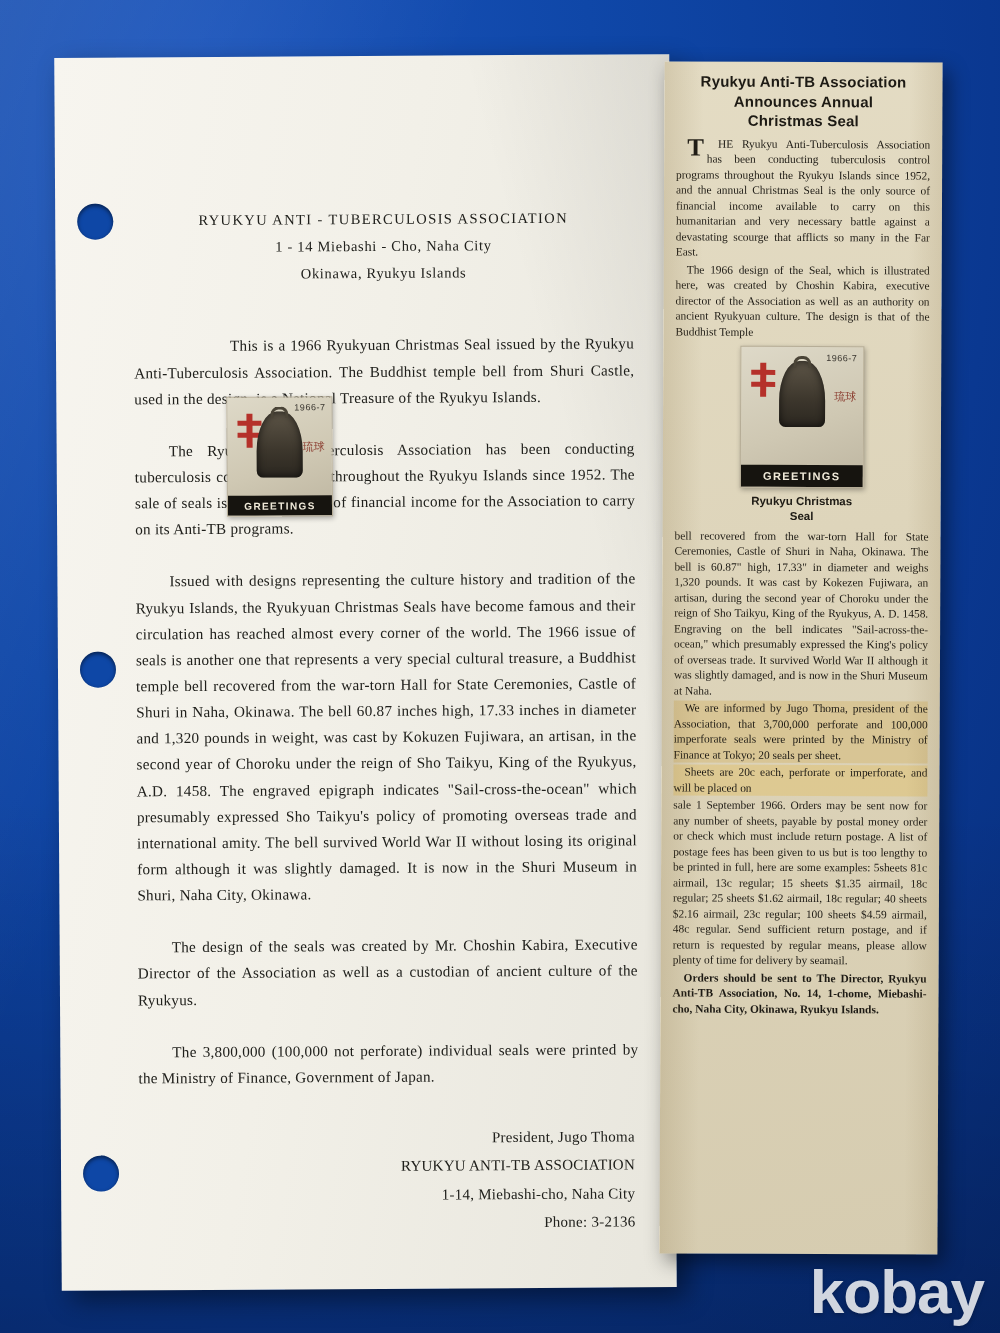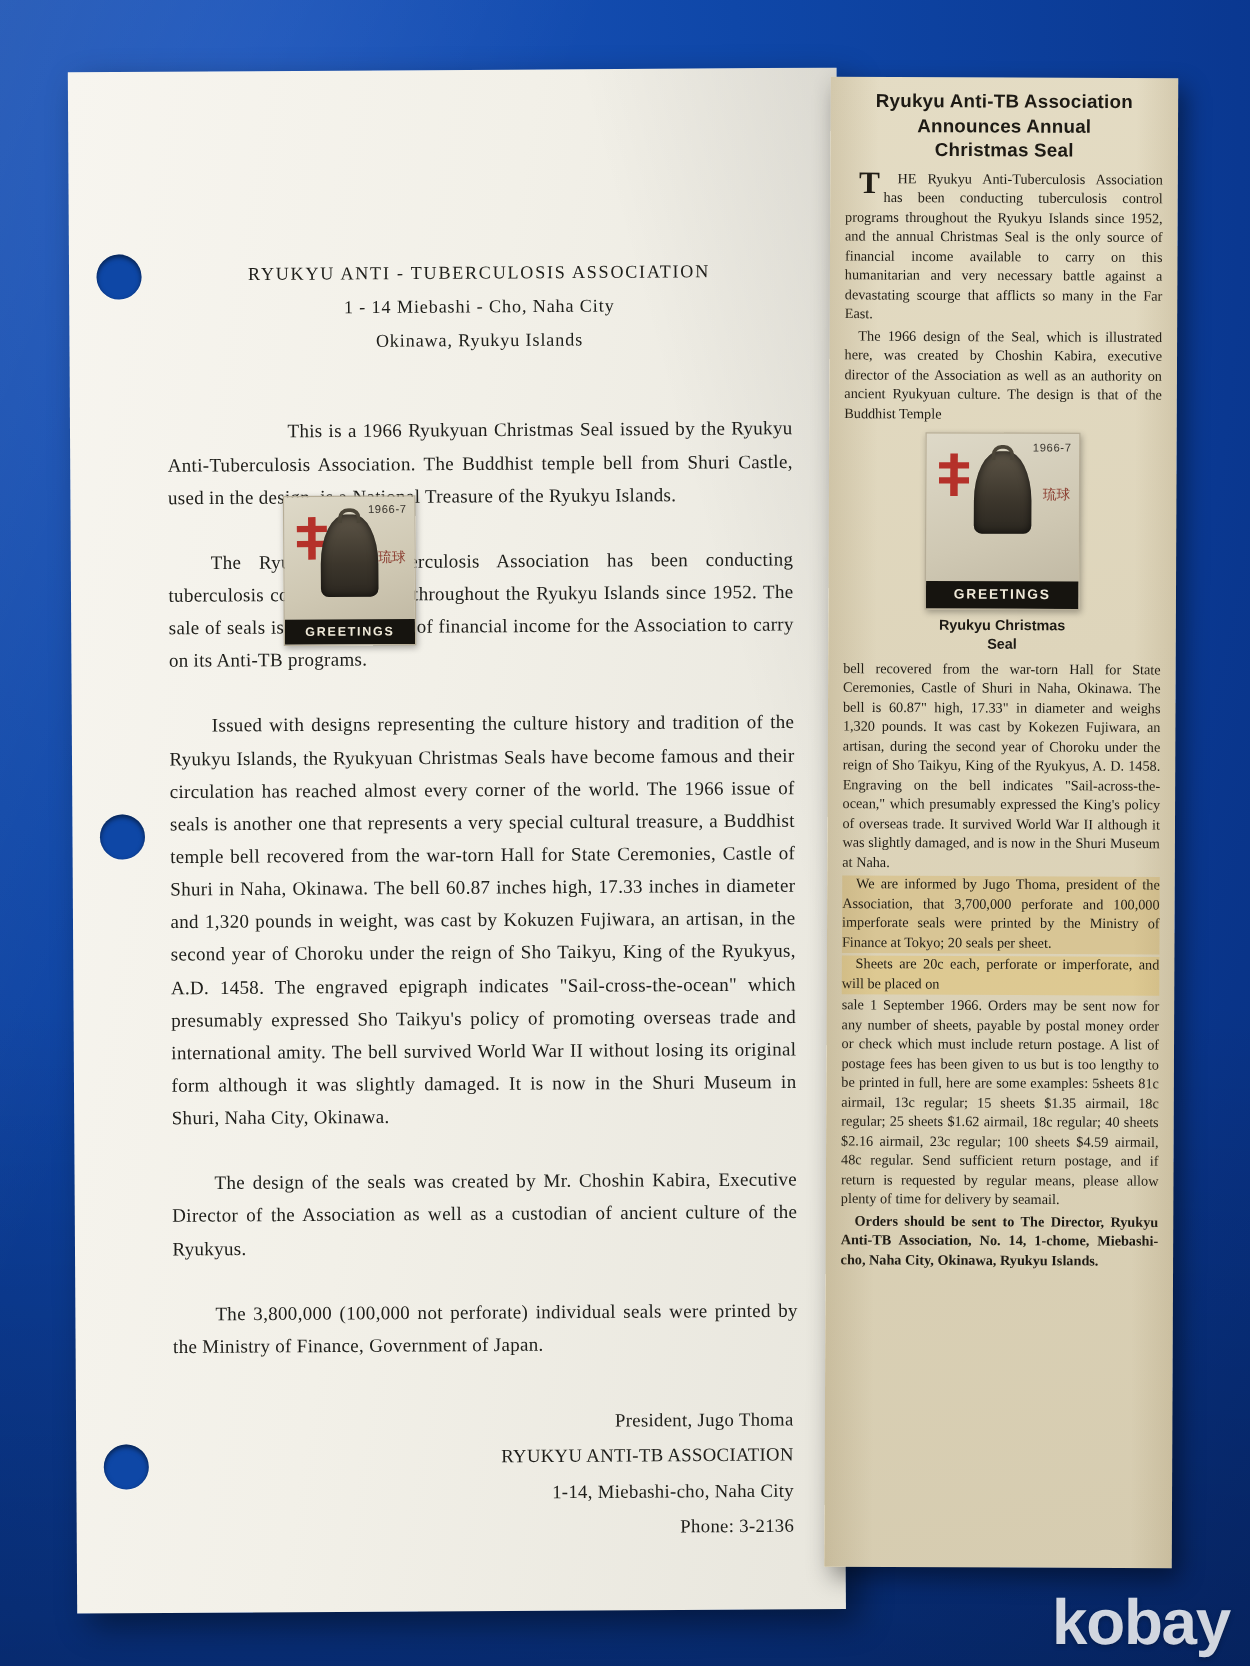--- a/index.html
+++ b/index.html
@@ -247,21 +247,21 @@
   .highlight-b { background: rgba(222,196,130,0.7); }
   .clip-final { font-weight: bold; }
 
   
   #watermark {
     position: absolute;
     right: 16px;
     bottom: 6px;
     font-family: "Liberation Sans", sans-serif;
     font-weight: bold;
-    font-size: 51px;
+    font-size: 62px;
     letter-spacing: -1px;
     color: rgba(255,255,255,0.82);
     text-shadow: 0 2px 4px rgba(0,0,0,0.25);
   }
 </style>
 </head>
 <body>
 
 <div id="backdrop"></div>
 

